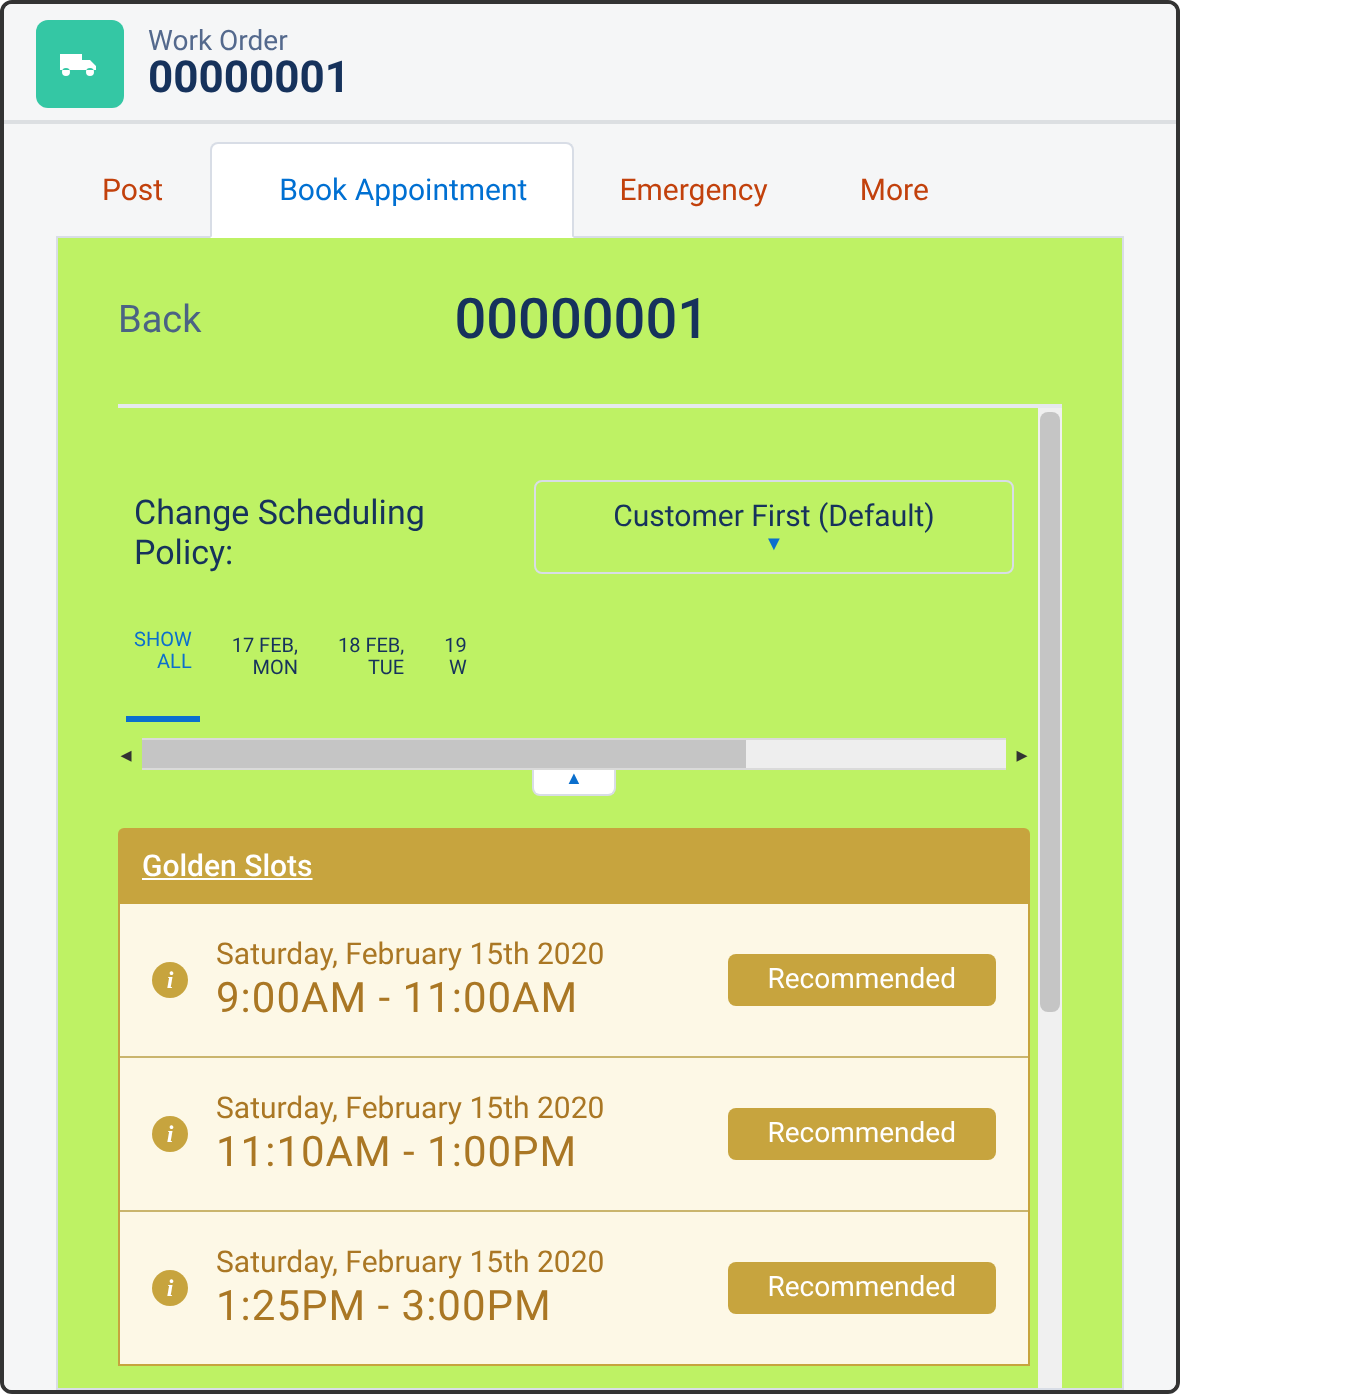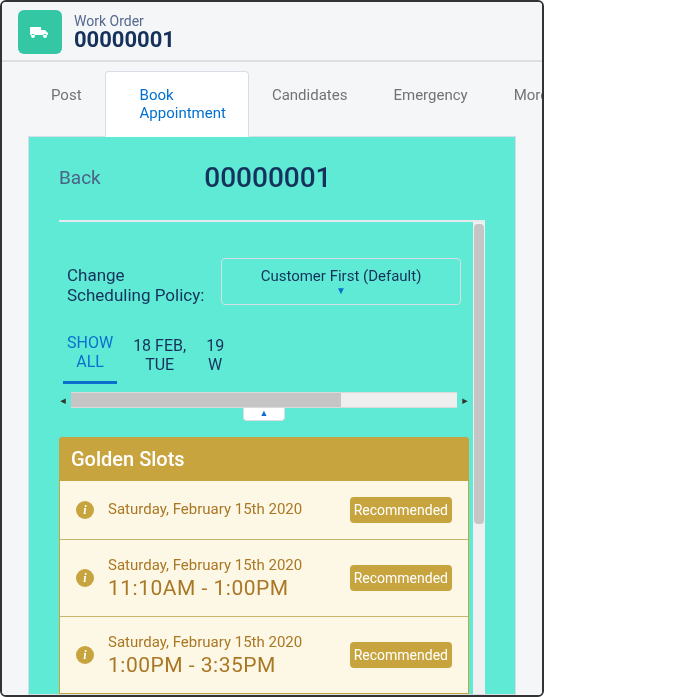--- a/index.html
+++ b/index.html
@@ -3,21 +3,21 @@
 <meta charset="utf-8">
 <style>
   html, body {
     margin: 0;
     padding: 0;
     font-family: -apple-system, BlinkMacSystemFont, "Segoe UI", Roboto, Helvetica, Arial, sans-serif;
     background: #fff;
     color: #16325c;
   }
   .frame {
-    width: 544px;
+    width: 590px;
     height: 697px;
     border: 2px solid #333;
     border-radius: 6px;
     box-sizing: border-box;
     background: #f5f6f7;
     overflow: hidden;
     display: flex;
     flex-direction: column;
   }
   .header-bar {
@@ -57,37 +57,37 @@
     flex-direction: column;
   }
   .tab-strip {
     display: flex;
     border-bottom: 1px solid #d8dde6;
     background: #f5f6f7;
   }
   .tab {
     padding: 14px 22px;
     font-size: 15px;
-    color: #737373;
+    color: #c2410c;
     cursor: pointer;
     position: relative;
     top: 1px;
     border: 1px solid transparent;
   }
   .tab.active {
     color: #0070d2;
     background: #fff;
     border: 1px solid #d8dde6;
     border-bottom: 1px solid #fff;
     border-radius: 4px 4px 0 0;
     padding-left: 34px;
   }
   .content {
     flex: 1;
-    background: #5eead4;
+    background: #bef264;
     border: 1px solid #d8dde6;
     border-top: none;
     box-sizing: border-box;
     padding: 24px 30px 0 30px;
     overflow: hidden;
     display: flex;
     flex-direction: column;
   }
   .crumb-row {
     display: flex;
@@ -134,25 +134,25 @@
   }
   .select .chev { color: #0b6fcd; font-size: 10px; }
   .day-tabs {
     display: flex;
     gap: 12px;
     padding: 4px 4px;
     align-items: flex-end;
     overflow: hidden;
   }
   .day-tab {
-    font-size: 16px;
-    text-align: center;
+    font-size: 10px;
+    text-align: right;
     color: #16325c;
     white-space: pre;
-    padding: 4px 4px 10px 4px;
+    padding: 4px 4px 21px 4px;
     cursor: pointer;
   }
   .day-tab.active {
     color: #0b6fcd;
     border-bottom: 3px solid #0b6fcd;
   }
   .scroll-rail {
     display: flex;
     align-items: center;
     position: relative;
@@ -194,24 +194,25 @@
     text-align: center;
     font-size: 9px;
     color: #0b6fcd;
     line-height: 10px;
     cursor: pointer;
   }
   .group-head {
     margin-top: 16px;
     background: #c7a43e;
     color: #fff;
-    font-size: 20px;
+    font-size: 15px;
     padding: 10px 12px;
     border-radius: 3px 3px 0 0;
     font-weight: 500;
+    text-decoration: underline;
   }
   .slots {
     border: 1px solid #c7a43e;
     border-top: none;
   }
   .slot {
     background: #fdf8e6;
     padding: 16px 16px;
     border-top: 1px solid #cab56d;
     display: flex;
@@ -224,21 +225,21 @@
     width: 18px; height: 18px; border-radius: 50%;
     background: #c7a43e; color: #fff; font-size: 12px;
     display: flex; align-items: center; justify-content: center;
     font-style: italic; font-weight: bold; font-family: Georgia, serif;
   }
   .slot-text { flex: 1; }
   .slot-date { color: #aa7724; font-size: 15px; margin-bottom: 2px; }
   .slot-time { color: #aa7724; font-size: 21px; letter-spacing: 0.5px; }
   .badge {
     background: #c7a43e; color: #fff; font-size: 14px;
-    padding: 5px 4px; border-radius: 4px;
+    padding: 5px 20px; border-radius: 4px;
   }
   .outer-scroll {
     position: absolute;
     top: 0;
     right: 0;
     width: 12px;
     height: 100%;
     background: #f0f0f0;
   }
   .outer-scroll .thumb {
@@ -273,21 +274,20 @@
     <div class="header-text">
       <div class="sub">Work Order</div>
       <div class="main">00000001</div>
     </div>
   </div>
 
   <div class="body">
     <div class="tab-strip">
       <div class="tab">Post</div>
       <div class="tab active">Book Appointment</div>
-      <div class="tab">Candidates</div>
       <div class="tab">Emergency</div>
       <div class="tab">More</div>
     </div>
 
     <div class="content">
       <div class="crumb-row">
         <div class="back-link">Back</div>
         <div class="crumb-title">00000001</div>
       </div>
       <hr class="hr">
@@ -297,55 +297,57 @@
         <div class="policy-row">
           <span>Change Scheduling Policy:</span>
           <div class="select">
             <span>Customer First (Default)</span>
             <span class="chev">▼</span>
           </div>
         </div>
 
         <div class="day-tabs">
           <div class="day-tab active"><span>SHOW</span><br><span>ALL</span></div>
+          <div class="day-tab"><span>17 FEB,</span><br><span>MON</span></div>
           <div class="day-tab"><span>18 FEB,</span><br><span>TUE</span></div>
           <div class="day-tab"><span>19</span><br><span>W</span></div>
         </div>
 
         <div class="scroll-rail">
           <div class="arrow">◂</div>
           <div class="scroll-track">
             <div class="scroll-thumb"></div>
           </div>
           <div class="arrow">▸</div>
         </div>
         <div class="collapse-handle">▲</div>
 
         <div class="group-head">Golden Slots</div>
         <div class="slots">
           <div class="slot">
             <div class="info-icon">i</div>
             <div class="slot-text">
               <div class="slot-date">Saturday, February 15th 2020</div>
+              <div class="slot-time">9:00AM - 11:00AM</div>
             </div>
             <div class="badge">Recommended</div>
           </div>
           <div class="slot">
             <div class="info-icon">i</div>
             <div class="slot-text">
               <div class="slot-date">Saturday, February 15th 2020</div>
               <div class="slot-time">11:10AM - 1:00PM</div>
             </div>
             <div class="badge">Recommended</div>
           </div>
           <div class="slot">
             <div class="info-icon">i</div>
             <div class="slot-text">
               <div class="slot-date">Saturday, February 15th 2020</div>
-              <div class="slot-time">1:00PM - 3:35PM</div>
+              <div class="slot-time">1:25PM - 3:00PM</div>
             </div>
             <div class="badge">Recommended</div>
           </div>
         </div>
         </div>
         <div class="outer-scroll">
           <div class="thumb"></div>
         </div>
       </div>
 

